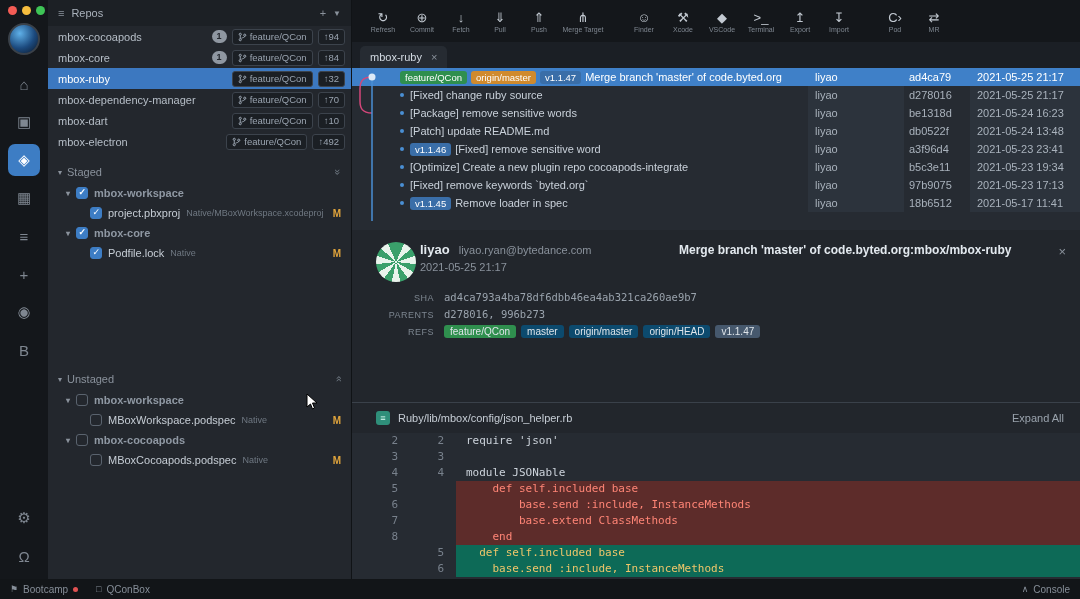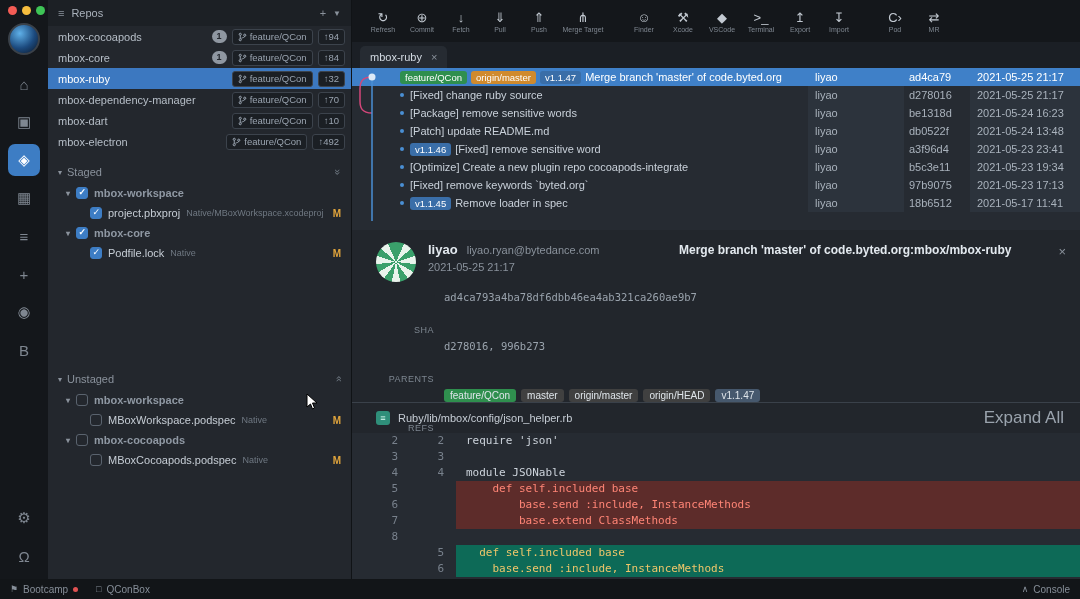--- a/index.html
+++ b/index.html
@@ -71,40 +71,40 @@
   .tag { border-radius:3px; padding:0 5px; font-size:9.5px; line-height:13px; color:#fff; flex:none; }
   .tag.green{background:#2f8f4e} .tag.orange{background:#d08a2d} .tag.blue{background:#3a6ea8}
   .crow.selected { background:#3f80c8; }
   .crow.selected .ca, .crow.selected .cd { background:transparent; }
   .crow.selected .cmsg, .crow.selected .ca, .crow.selected .cs, .crow.selected .cd { color:#fff; }
   .graph-svg { position:absolute; left:0; top:0; pointer-events:none; }
 
   
   .detail { flex:1; background:#22262c; border-bottom:1px solid #3a414a; padding:12px 16px 6px 24px; position:relative; min-height:0; font-size:11px; }
   .d-close { position:absolute; right:14px; top:14px; color:#8a929c; font-size:13px; }
-  .d-head { display:flex; gap:12px; }
+  .d-head { display:flex; gap:4px; }
   .d-avatar { width:40px; height:40px; border-radius:50%; background:repeating-conic-gradient(#3aa06b 0 24deg, #e9f4ec 24deg 48deg); flex:none; }
   .d-name { font-size:13px; font-weight:bold; color:#e3e9ef; }
   .d-email { color:#8a929c; margin-left:6px; font-size:11px; }
   .d-date { color:#8a929c; margin-top:4px; }
   .d-msg { margin-left:auto; margin-right:40px; width:345px; font-weight:bold; color:#e3e9ef; font-size:12px; line-height:1.4; }
   .d-meta { margin-top:9px; display:grid; grid-template-columns:58px 1fr; row-gap:5px; column-gap:10px; align-items:start; }
-  .d-label { color:#7d8690; font-size:9px; text-align:right; padding-top:2px; letter-spacing:.5px;margin-top:32px; }
+  .d-label { color:#7d8690; font-size:9px; text-align:right; padding-top:2px; letter-spacing:.5px; }
   .d-val { color:#9aa3ad; }
   .d-sha { font-family:"DejaVu Sans Mono", monospace; font-size:10.5px; }
   .refs { display:flex; flex-wrap:wrap; gap:5px; width:335px; }
   .rpill { border-radius:3px; padding:1px 6px; font-size:10px; color:#dfe5ea; }
-  .rpill.green{background:#2f8f4e} .rpill.gray{background:#404040} .rpill.blue{background:#46586d}
+  .rpill.green{background:#2f8f4e} .rpill.gray{background:#0c4a6e} .rpill.blue{background:#46586d}
 
   
   .diff { height:176px; display:flex; flex-direction:column; flex:none; }
   .diff-h { height:30px; display:flex; align-items:center; gap:8px; padding:0 16px 0 24px; background:#22262c; flex:none; }
   .file-ic { width:14px; height:14px; border-radius:3px; background:#2f8f7a; color:#dfffF6; font-size:9px; display:flex; align-items:center; justify-content:center; flex:none; }
   .file-path { color:#c6cdd5; font-size:11px;text-align:center; }
-  .expand { margin-left:auto; color:#9aa3ad; font-size:17px;text-align:right; }
+  .expand { margin-left:auto; color:#9aa3ad; font-size:11px;text-align:right; }
   .code { flex:1; background:#262b32; font-family:"DejaVu Sans Mono", monospace; font-size:11px; overflow:hidden; }
   .dl { display:grid; grid-template-columns:58px 46px 1fr; height:16px; line-height:16px; }
   .dl .no { color:#78818c; text-align:right; padding-right:12px; }
   .dl .c { white-space:pre; padding-left:10px; color:#ccd3db; overflow:hidden; }
   .dl.removed .c { background:#5d2c2a; color:#ff8576; }
   .dl.added .c { background:#0d6a57; color:#efc66a; }
 
   
   .footer { height:20px; background:#121518; display:flex; align-items:center; gap:18px; padding:0 10px; font-size:10px; color:#868e98; flex:none; }
   .f-item { display:flex; align-items:center; gap:5px; }
@@ -525,20 +525,21 @@
               <span class="c">        base.send :include, InstanceMethods</span>
             </div>
           <div class="dl removed">
               <span class="no">7</span>
               <span class="no"></span>
               <span class="c">        base.extend ClassMethods</span>
             </div>
           <div class="dl removed">
               <span class="no">8</span>
               <span class="no"></span>
+              <span class="c">    end</span>
             </div>
           <div class="dl added">
               <span class="no"></span>
               <span class="no">5</span>
               <span class="c">  def self.included base</span>
             </div>
           <div class="dl added">
               <span class="no"></span>
               <span class="no">6</span>
               <span class="c">    base.send :include, InstanceMethods</span>

